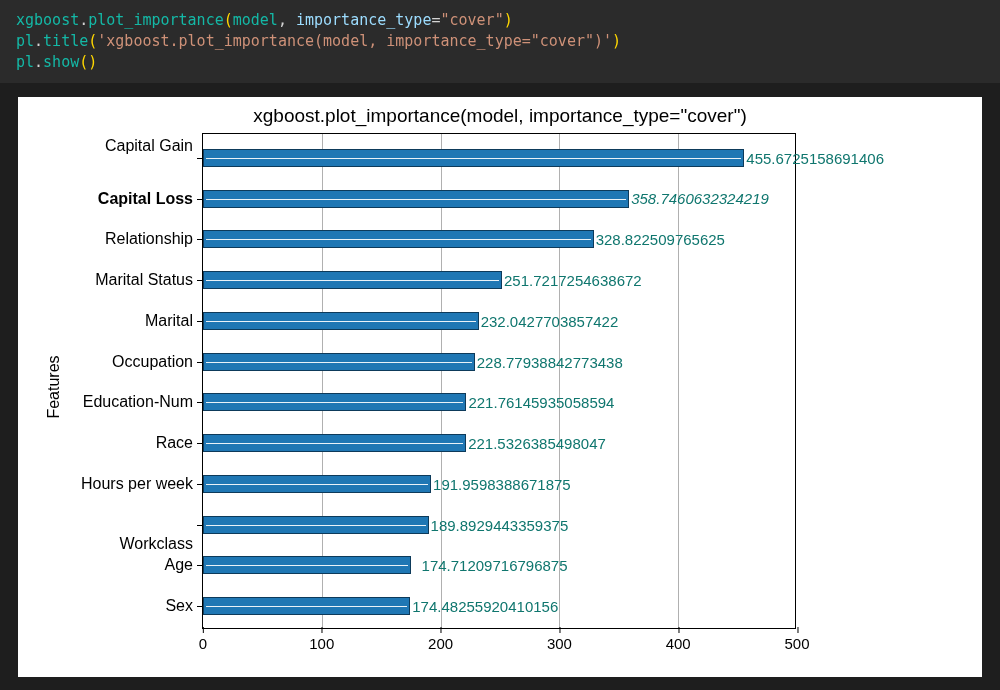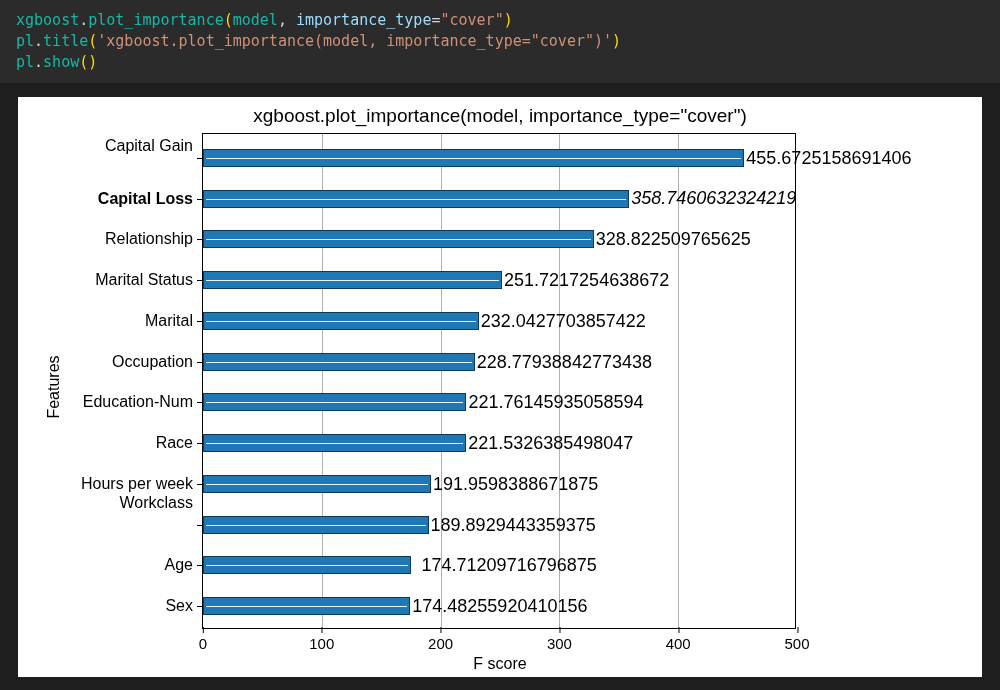--- a/index.html
+++ b/index.html
@@ -118,38 +118,37 @@
     content: "";
     position: absolute;
     left: 2px; right: 2px;
     top: 50%;
     height: 0;
     border-top: 1px solid rgba(255,255,255,0.9);
   }
   .bar-label {
     position: absolute;
     transform: translateY(-50%);
-    font-size: 18px;
-    color: #000000;
+    font-size: 15px;
+    color: #0f766e;
     white-space: nowrap;
     margin-left: 2px;
   }
 </style>
 </head>
 <body>
 
 <div class="code-cell"><span class="t-id">xgboost</span><span class="t-punc">.</span><span class="t-id">plot_importance</span><span class="t-p">(</span><span class="t-id">model</span><span class="t-punc">, </span><span class="t-key">importance_type</span><span class="t-punc">=</span><span class="t-str">"cover"</span><span class="t-p">)</span>
 <span class="t-id">pl</span><span class="t-punc">.</span><span class="t-id">title</span><span class="t-p">(</span><span class="t-str">'xgboost.plot_importance(model, importance_type="cover")'</span><span class="t-p">)</span>
 <span class="t-id">pl</span><span class="t-punc">.</span><span class="t-id">show</span><span class="t-p">(</span><span class="t-p">)</span></div>
 
 <div class="output">
   <div class="figure">
     <div class="title">xgboost.plot_importance(model, importance_type="cover")</div>
     <div class="ylabel">Features</div>
-    <div class="xlabel">F score</div>
     <div class="plot-area" id="plot">
         <div class="xtick" style="left: 0px;">0</div>
         <div class="grid-v" style="left: 118.8px;"></div>
         <div class="xtick" style="left: 118.8px;">100</div>
         <div class="grid-v" style="left: 237.6px;"></div>
         <div class="xtick" style="left: 237.6px;">200</div>
         <div class="grid-v" style="left: 356.4px;"></div>
         <div class="xtick" style="left: 356.4px;">300</div>
         <div class="grid-v" style="left: 475.2px;"></div>
         <div class="xtick" style="left: 475.2px;">400</div>
@@ -183,21 +182,21 @@
         <div class="bar" style="top: 268.364px; width: 263.453px;"></div>
         <div class="bar-label" style="left: 263.453px; top: 268.364px;">221.76145935058594</div>
         <div class="ytick-label" style="top: 309.091px;">Race</div>
         <div class="ytick-mark" style="top: 309.091px;"></div>
         <div class="bar" style="top: 309.091px; width: 263.181px;"></div>
         <div class="bar-label" style="left: 263.181px; top: 309.091px;">221.5326385498047</div>
         <div class="ytick-label" style="top: 349.818px;">Hours per week</div>
         <div class="ytick-mark" style="top: 349.818px;"></div>
         <div class="bar" style="top: 349.818px; width: 228.048px;"></div>
         <div class="bar-label" style="left: 228.048px; top: 349.818px;">191.9598388671875</div>
-        <div class="ytick-label" style="top: 369px; text-align: right;">Workclass</div>
+        <div class="ytick-label" style="top: 410px; text-align: right;">Workclass</div>
         <div class="ytick-mark" style="top: 390.545px;"></div>
         <div class="bar" style="top: 390.545px; width: 225.593px;"></div>
         <div class="bar-label" style="left: 225.593px; top: 390.545px;">189.8929443359375</div>
         <div class="ytick-label" style="top: 431.273px;">Age</div>
         <div class="ytick-mark" style="top: 431.273px;"></div>
         <div class="bar" style="top: 431.273px; width: 207.558px;"></div>
         <div class="bar-label" style="left: 207.558px; top: 431.273px; margin-left: 11px;">174.71209716796875</div>
         <div class="ytick-label" style="top: 472px;">Sex</div>
         <div class="ytick-mark" style="top: 472px;"></div>
         <div class="bar" style="top: 472px; width: 207.285px;"></div>

